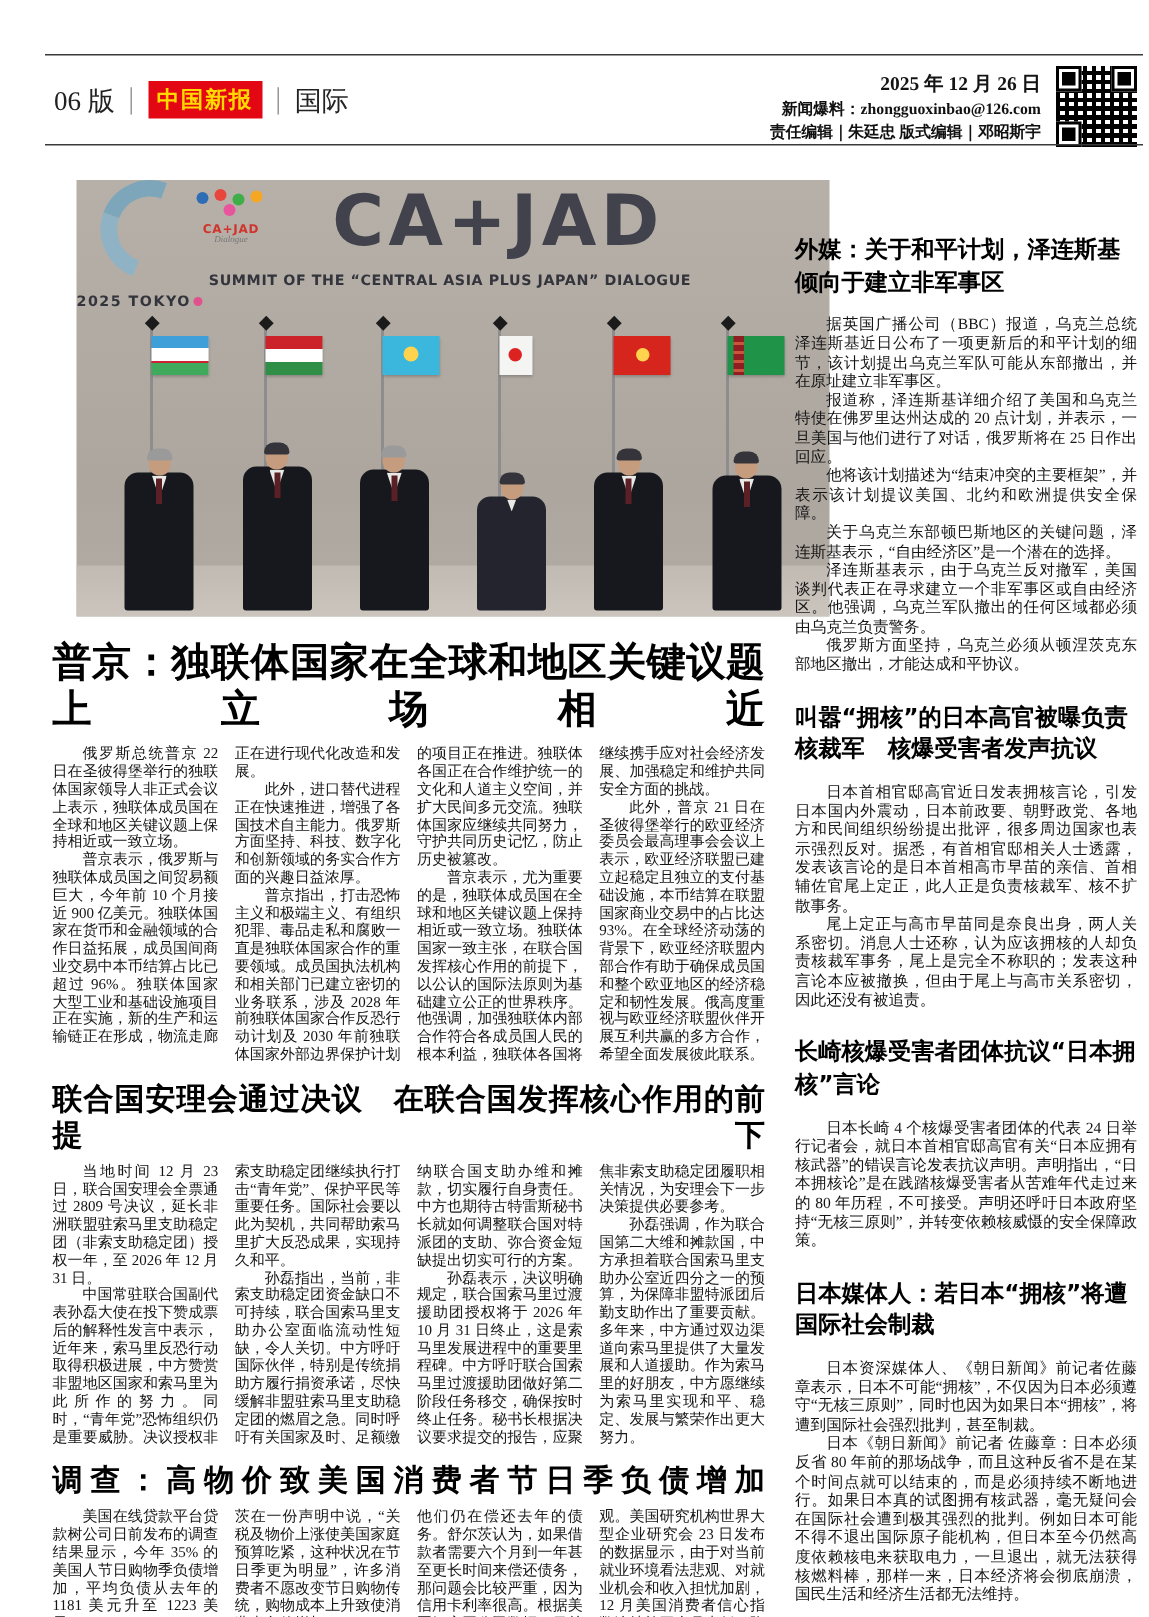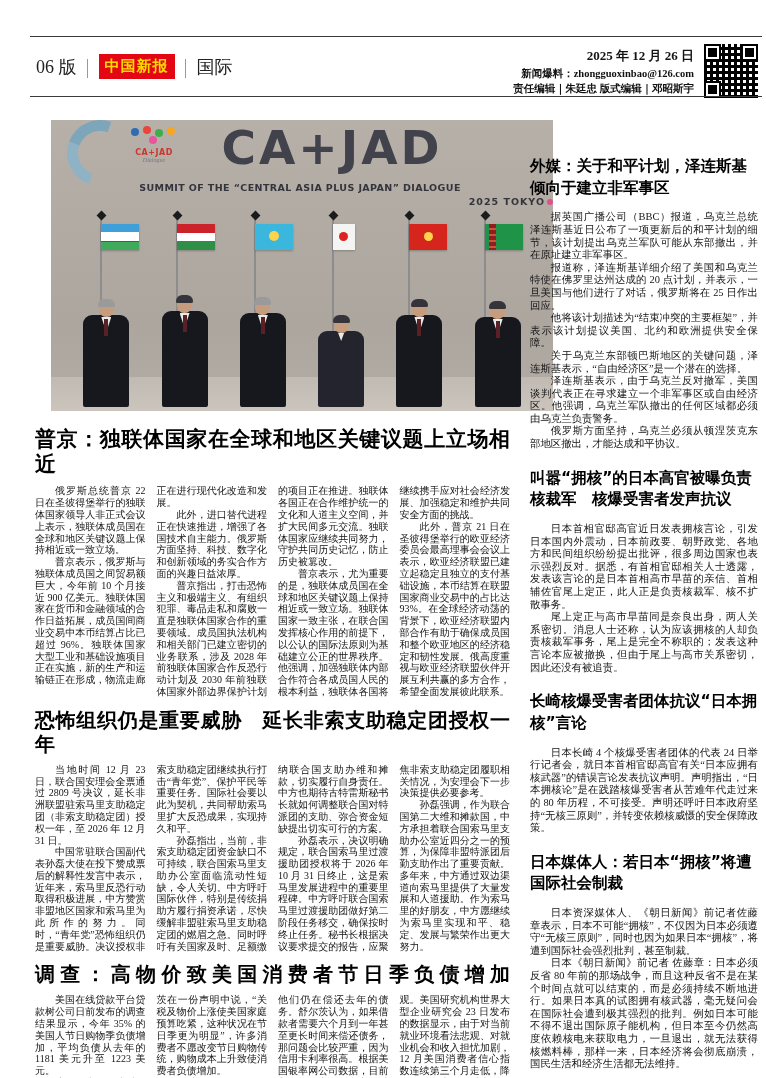--- a/index.html
+++ b/index.html
@@ -42,21 +42,21 @@
   .emblem .d{position:absolute;width:8px;height:8px;border-radius:50%;}
   .emblem .d1{left:6px;top:2px;background:#2e6db4}.emblem .d2{left:18px;top:0;background:#e8453c}
   .emblem .d3{left:30px;top:3px;background:#3fae49}.emblem .d4{left:42px;top:1px;background:#f5a623}
   .emblem .d5{left:24px;top:10px;background:#e8559c}
   .emblem .etx{font:bold 8px "DejaVu Sans",sans-serif;color:#d0342c;letter-spacing:.5px;}
   .emblem .esub{font:italic 6px "Liberation Serif",serif;color:#777;}
   .big-title{position:absolute;left:60px;right:0;top:0px;text-align:center;
              font:900 47px "DejaVu Sans","Liberation Sans",sans-serif;color:#41424b;letter-spacing:3px;}
   .sub1{position:absolute;left:0;right:4px;top:62px;text-align:center;
         font:bold 9.5px "DejaVu Sans",sans-serif;color:#34343c;letter-spacing:.4px;}
-  .sub2{position:absolute;left:0;right:0;top:76px;text-align:right;
+  .sub2{position:absolute;left:0;right:0;top:76px;text-align:left;
         font:bold 9.5px "DejaVu Sans",sans-serif;color:#34343c;letter-spacing:1px;}
   .sub2 em{display:inline-block;width:6px;height:6px;border-radius:50%;background:#e0528c;margin-left:2px;}
   .flagwrap{position:absolute;top:92px;width:40px;}
   .finial{width:7px;height:7px;background:#1b1b1b;transform:rotate(45deg);margin:0 auto;}
   .pole{width:2px;height:168px;background:#8d8d8d;margin:-2px auto 0;}
   .cloth{position:absolute;top:12px;left:20px;width:38px;height:26px;box-shadow:0 1px 2px rgba(0,0,0,.25);}
   .f-uzb .cloth{background:linear-gradient(#3f9fd8 32%,#fff 32% 36%,#fff 64%,#c23 64% 68%,#3faa5c 68%);}
   .f-tjk .cloth{background:linear-gradient(#cc2229 34%,#fff 34% 66%,#2f8f46 66%);}
   .f-kaz .cloth{background:#3bb7dd;} .f-kaz .cloth::after{content:'';position:absolute;left:14px;top:7px;width:10px;height:10px;border-radius:50%;background:#ffd34d;}
   .f-jpn .cloth{background:#f4f4f2;width:22px;} .f-jpn .cloth::after{content:'';position:absolute;left:6px;top:8px;width:9px;height:9px;border-radius:50%;background:#d22;}
@@ -71,21 +71,21 @@
                   clip-path:polygon(0 0,100% 0,50% 100%);}
   .p-body::after{content:'';position:absolute;left:21px;top:4px;width:4px;height:17px;background:#5a2026;}
   .person.female .p-body::after{display:none;}
   .person.female .p-body::before{width:6px;left:20px;height:8px;}
   .person.female .p-body{background:#23242d;}
   .person.gray .p-head::before{background:#9a9a9a;}
 
   
   .headline{margin:0;font-family:"DejaVu Sans","Liberation Sans",sans-serif;font-weight:900;color:#000;
             text-align:justify;text-align-last:justify;line-height:1.2;}
-  .h-main{margin-top:9px;font-size:21px;}
+  .h-main{margin-top:9px;font-size:26px;}
   .h-sub{margin-top:10px;font-size:20px;}
   .body4{margin-top:8px;column-count:4;column-gap:11px;font-size:10px;line-height:11.8px;text-align:justify;}
   .body4 p{margin:0;text-indent:2em;}
 
   
   .right-col{position:absolute;left:530px;top:156px;width:228px;}
   .right-col article{margin-bottom:17px;}
   .r-title{margin:0 0 12px;font-family:"DejaVu Sans","Liberation Sans",sans-serif;
            font-weight:900;font-size:15.5px;line-height:1.4;color:#000;}
   .right-col p{margin:0;font-size:10.4px;line-height:12.6px;text-indent:2em;text-align:justify;}
@@ -201,21 +201,21 @@
     <h1 class="headline h-main">普京：独联体国家在全球和地区关键议题上立场相近</h1>
     <section class="body4">
       <p>俄罗斯总统普京 22 日在圣彼得堡举行的独联体国家领导人非正式会议上表示，独联体成员国在全球和地区关键议题上保持相近或一致立场。</p>
       <p>普京表示，俄罗斯与独联体成员国之间贸易额巨大，今年前 10 个月接近 900 亿美元。独联体国家在货币和金融领域的合作日益拓展，成员国间商业交易中本币结算占比已超过 96%。独联体国家大型工业和基础设施项目正在实施，新的生产和运输链正在形成，物流走廊正在进行现代化改造和发展。</p>
       <p>此外，进口替代进程正在快速推进，增强了各国技术自主能力。俄罗斯方面坚持、科技、数字化和创新领域的务实合作方面的兴趣日益浓厚。</p>
       <p>普京指出，打击恐怖主义和极端主义、有组织犯罪、毒品走私和腐败一直是独联体国家合作的重要领域。成员国执法机构和相关部门已建立密切的业务联系，涉及 2028 年前独联体国家合作反恐行动计划及 2030 年前独联体国家外部边界保护计划的项目正在推进。独联体各国正在合作维护统一的文化和人道主义空间，并扩大民间多元交流。独联体国家应继续共同努力，守护共同历史记忆，防止历史被篡改。</p>
       <p>普京表示，尤为重要的是，独联体成员国在全球和地区关键议题上保持相近或一致立场。独联体国家一致主张，在联合国发挥核心作用的前提下，以公认的国际法原则为基础建立公正的世界秩序。他强调，加强独联体内部合作符合各成员国人民的根本利益，独联体各国将继续携手应对社会经济发展、加强稳定和维护共同安全方面的挑战。</p>
       <p>此外，普京 21 日在圣彼得堡举行的欧亚经济委员会最高理事会会议上表示，欧亚经济联盟已建立起稳定且独立的支付基础设施，本币结算在联盟国家商业交易中的占比达 93%。在全球经济动荡的背景下，欧亚经济联盟内部合作有助于确保成员国和整个欧亚地区的经济稳定和韧性发展。俄高度重视与欧亚经济联盟伙伴开展互利共赢的多方合作，希望全面发展彼此联系。</p>
     </section>
 
-    <h2 class="headline h-sub">恐怖组织仍是重要威胁　延长非索支助稳定团授权一年</h2>
+    <h2 class="headline h-sub">联合国安理会通过决议　在联合国发挥核心作用的前提下</h2>
     <section class="body4">
       <p>当地时间 12 月 23 日，联合国安理会全票通过 2809 号决议，延长非洲联盟驻索马里支助稳定团（非索支助稳定团）授权一年，至 2026 年 12 月 31 日。</p>
       <p>中国常驻联合国副代表孙磊大使在投下赞成票后的解释性发言中表示，近年来，索马里反恐行动取得积极进展，中方赞赏非盟地区国家和索马里为此所作的努力。同时，“青年党”恐怖组织仍是重要威胁。决议授权非索支助稳定团继续执行打击“青年党”、保护平民等重要任务。国际社会要以此为契机，共同帮助索马里扩大反恐成果，实现持久和平。</p>
       <p>孙磊指出，当前，非索支助稳定团资金缺口不可持续，联合国索马里支助办公室面临流动性短缺，令人关切。中方呼吁国际伙伴，特别是传统捐助方履行捐资承诺，尽快缓解非盟驻索马里支助稳定团的燃眉之急。同时呼吁有关国家及时、足额缴纳联合国支助办维和摊款，切实履行自身责任。中方也期待古特雷斯秘书长就如何调整联合国对特派团的支助、弥合资金短缺提出切实可行的方案。</p>
       <p>孙磊表示，决议明确规定，联合国索马里过渡援助团授权将于 2026 年 10 月 31 日终止，这是索马里发展进程中的重要里程碑。中方呼吁联合国索马里过渡援助团做好第二阶段任务移交，确保按时终止任务。秘书长根据决议要求提交的报告，应聚焦非索支助稳定团履职相关情况，为安理会下一步决策提供必要参考。</p>
       <p>孙磊强调，作为联合国第二大维和摊款国，中方承担着联合国索马里支助办公室近四分之一的预算，为保障非盟特派团后勤支助作出了重要贡献。多年来，中方通过双边渠道向索马里提供了大量发展和人道援助。作为索马里的好朋友，中方愿继续为索马里实现和平、稳定、发展与繁荣作出更大努力。</p>
     </section>
 
     <h2 class="headline h-sub">调查：高物价致美国消费者节日季负债增加</h2>
     <section class="body4">

